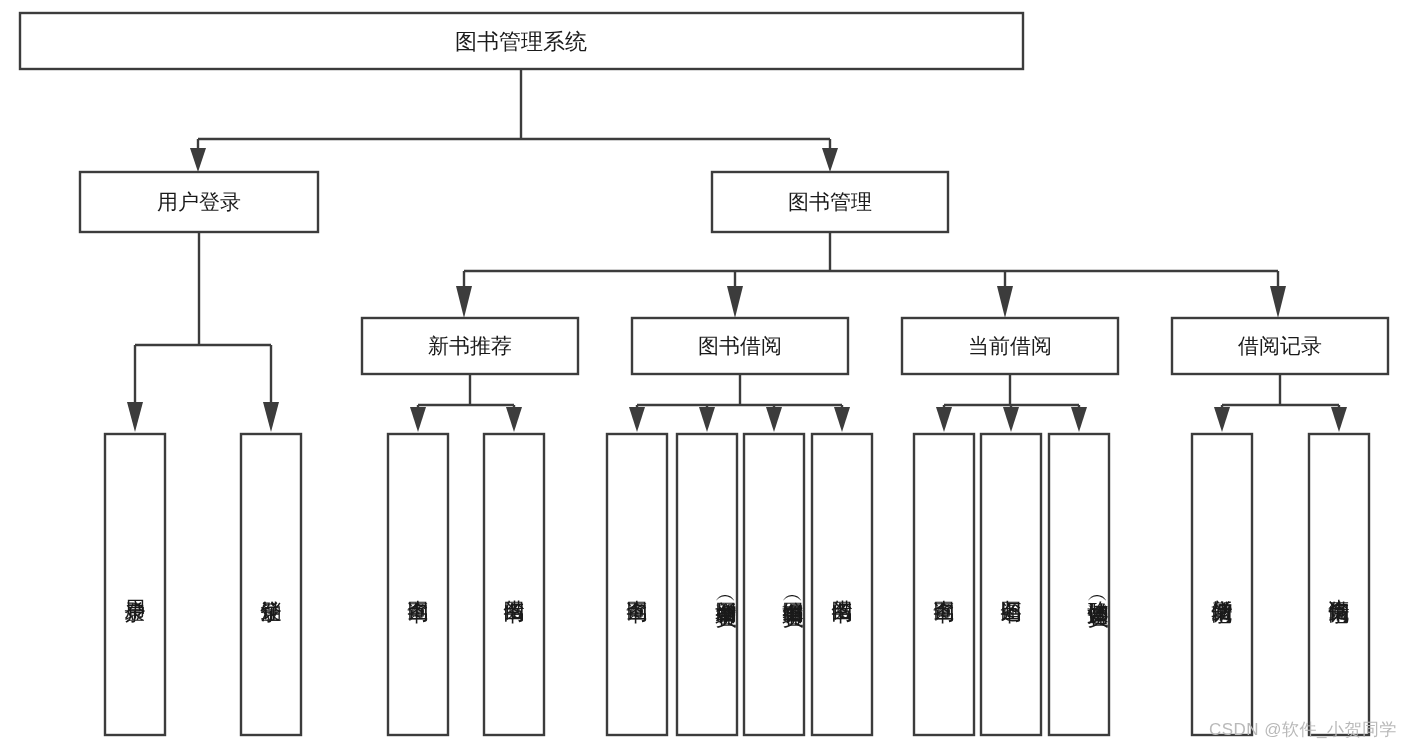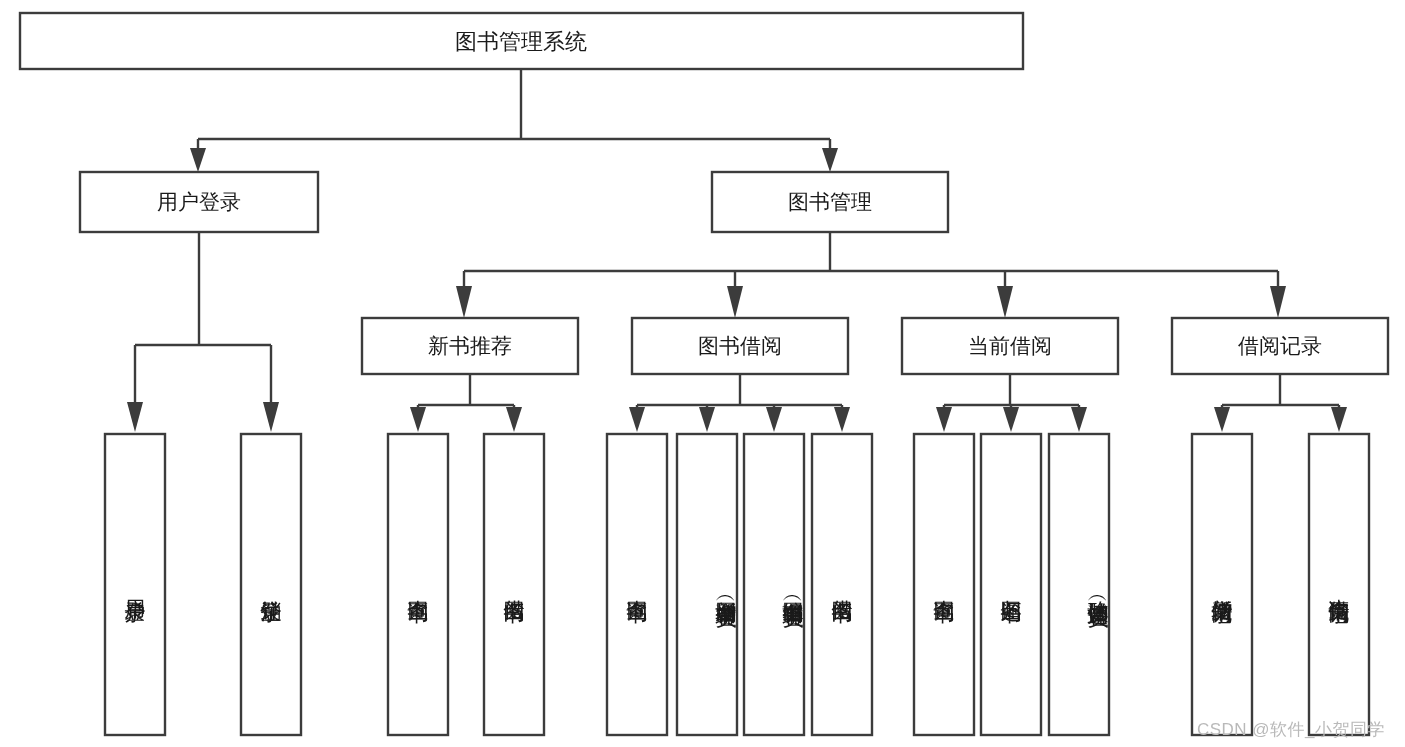--- a/index.html
+++ b/index.html
@@ -64,21 +64,21 @@
     color: #1a1a1a;
     letter-spacing: 1px;
     display: flex;
     align-items: center;
     justify-content: center;
     white-space: nowrap;
     pointer-events: none;
   }
   .watermark {
     position: absolute;
-    right: 20px;
+    right: 8px;
     bottom: 6px;
     font-family: "Liberation Sans", "DejaVu Sans", sans-serif;
     font-size: 17px;
     color: #b9b9b9;
     letter-spacing: 0.5px;
     white-space: nowrap;
     margin-left: 47px;
   }
 </style>
 </head>

